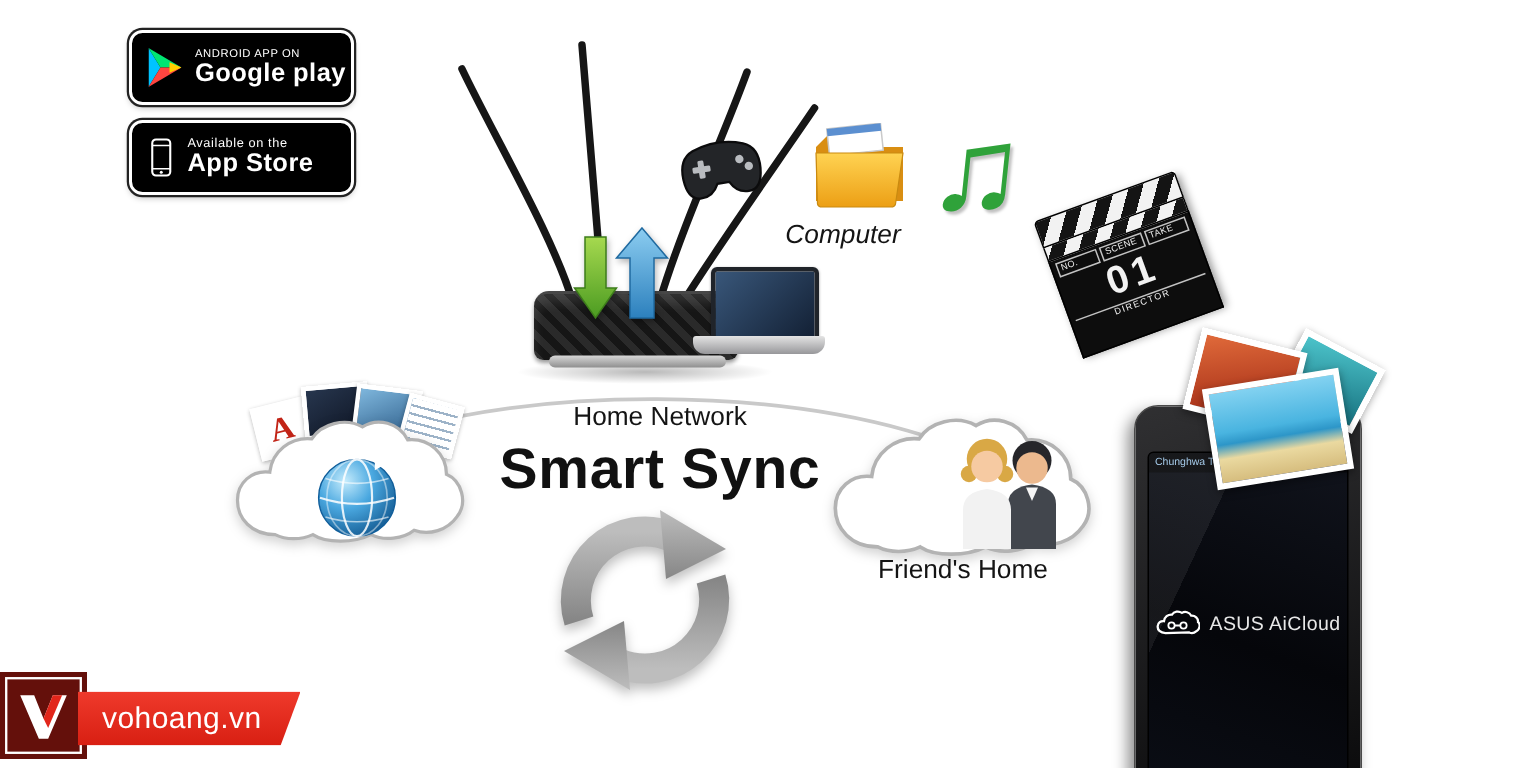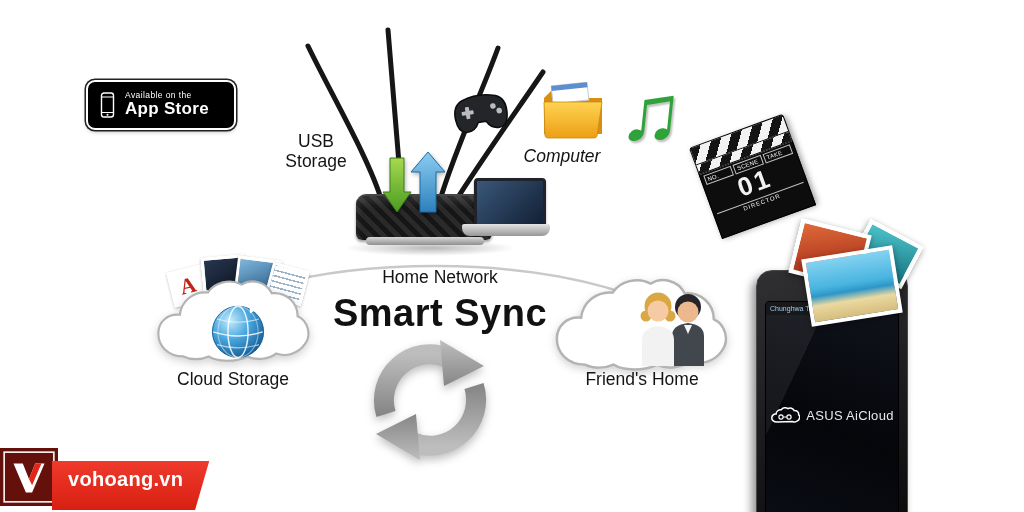--- a/index.html
+++ b/index.html
@@ -119,39 +119,51 @@
   .sb-right{display:flex;align-items:center;gap:3px;}
   .sig{width:0;height:0;border-left:6px solid transparent;border-bottom:6px solid #9fc7e8;}
   .bat{width:9px;height:5px;border:1px solid #9fc7e8;background:linear-gradient(90deg,#9fc7e8 70%,transparent 70%);}
   .ailogo{position:absolute;left:0;right:0;top:104px;display:flex;align-items:center;
           justify-content:center;gap:6px;color:#e8e8e8;font-size:13px;letter-spacing:.3px;}
 
   
   .wm{position:absolute;left:0;top:448px;z-index:10;display:flex;align-items:flex-start;}
   .wm-logo{width:58px;height:58px;display:block;}
   .wm-banner{margin-left:-6px;margin-top:13px;height:36px;display:flex;align-items:center;
-             padding:0 26px 13px 16px;background:linear-gradient(#ef3a2c,#d81f12);
+             padding:0 26px 0 16px;background:linear-gradient(#ef3a2c,#d81f12);
              clip-path:polygon(0 0,100% 0,91% 100%,0 100%);
-             color:#fff;font-size:20px;font-weight:bold;letter-spacing:.3px;}
+             color:#fff;font-size:20px;font-weight:normal;letter-spacing:.3px;}
 </style>
 </head>
 <body>
 
 <div class="stage">
 
   <svg class="bg-lines" width="1024" height="512" viewBox="0 0 1024 512">
     <path d="M172 338 A 272 96 0 0 1 700 340" fill="none" stroke="#c9c9c9" stroke-width="2.5"></path>
     <g stroke="#161616" stroke-width="5" stroke-linecap="round" fill="none">
       <path d="M382 202 C 370 160 330 92 308 46"></path>
       <path d="M402 200 C 398 150 392 80 388 30"></path>
       <path d="M440 200 C 455 150 482 92 498 48"></path>
       <path d="M455 202 C 480 162 520 106 543 72"></path>
     </g>
   </svg>
 
+  <div class="badge badge-gp">
+    <svg width="22" height="26" viewBox="0 0 22 26">
+      <polygon points="0,0 0,26 8,13" fill="#00c3ff"></polygon>
+      <polygon points="0,0 22,13 8,13" fill="#00e572"></polygon>
+      <polygon points="0,26 22,13 8,13" fill="#ff4540"></polygon>
+      <polygon points="14,9.5 22,13 14,16.5" fill="#ffcf00"></polygon>
+    </svg>
+    <div class="badge-txt">
+      <span class="badge-top">ANDROID APP ON</span>
+      <span class="badge-name">Google play</span>
+    </div>
+  </div>
 
   <div class="badge badge-as">
     <svg width="17" height="27" viewBox="0 0 17 27">
       <rect x="2.5" y="1" width="12" height="24" rx="2.5" fill="none" stroke="#fff" stroke-width="1.4"></rect>
       <line x1="2.5" y1="5" x2="14.5" y2="5" stroke="#fff" stroke-width="1"></line>
       <line x1="2.5" y1="20.5" x2="14.5" y2="20.5" stroke="#fff" stroke-width="1"></line>
       <circle cx="8.5" cy="22.8" r="1" fill="#fff"></circle>
     </svg>
     <div class="badge-txt">
       <span class="badge-top" style="font-size:8.5px;">Available on the</span>
@@ -277,28 +289,23 @@
     <g>
       <path d="M -44 14 A 46 46 0 0 1 18 -42" fill="none" stroke="url(#sg)" stroke-width="20"></path>
       <polygon points="10,-60 54,-34 14,-14" fill="url(#sg)"></polygon>
     </g>
     <g transform="rotate(180)">
       <path d="M -44 14 A 46 46 0 0 1 18 -42" fill="none" stroke="url(#sg)" stroke-width="20"></path>
       <polygon points="10,-60 54,-34 14,-14" fill="url(#sg)"></polygon>
     </g>
   </svg>
 
-  <div class="lbl lbl-usb">
-    <div>USB</div>
-    <div>Storage</div>
-  </div>
   <div class="lbl lbl-computer">Computer</div>
   <div class="lbl lbl-home">Home Network</div>
   <div class="title">Smart Sync</div>
-  <div class="lbl lbl-cloudstore">Cloud Storage</div>
   <div class="lbl lbl-friends">Friend's Home</div>
 
   <div class="tablet">
     <div class="tablet-cam"></div>
     <div class="tscreen">
       <div class="statusbar">
         <span>Chunghwa Telecom</span>
         <span class="sb-right">
           <span class="sig"></span>
           <span class="bat"></span>

